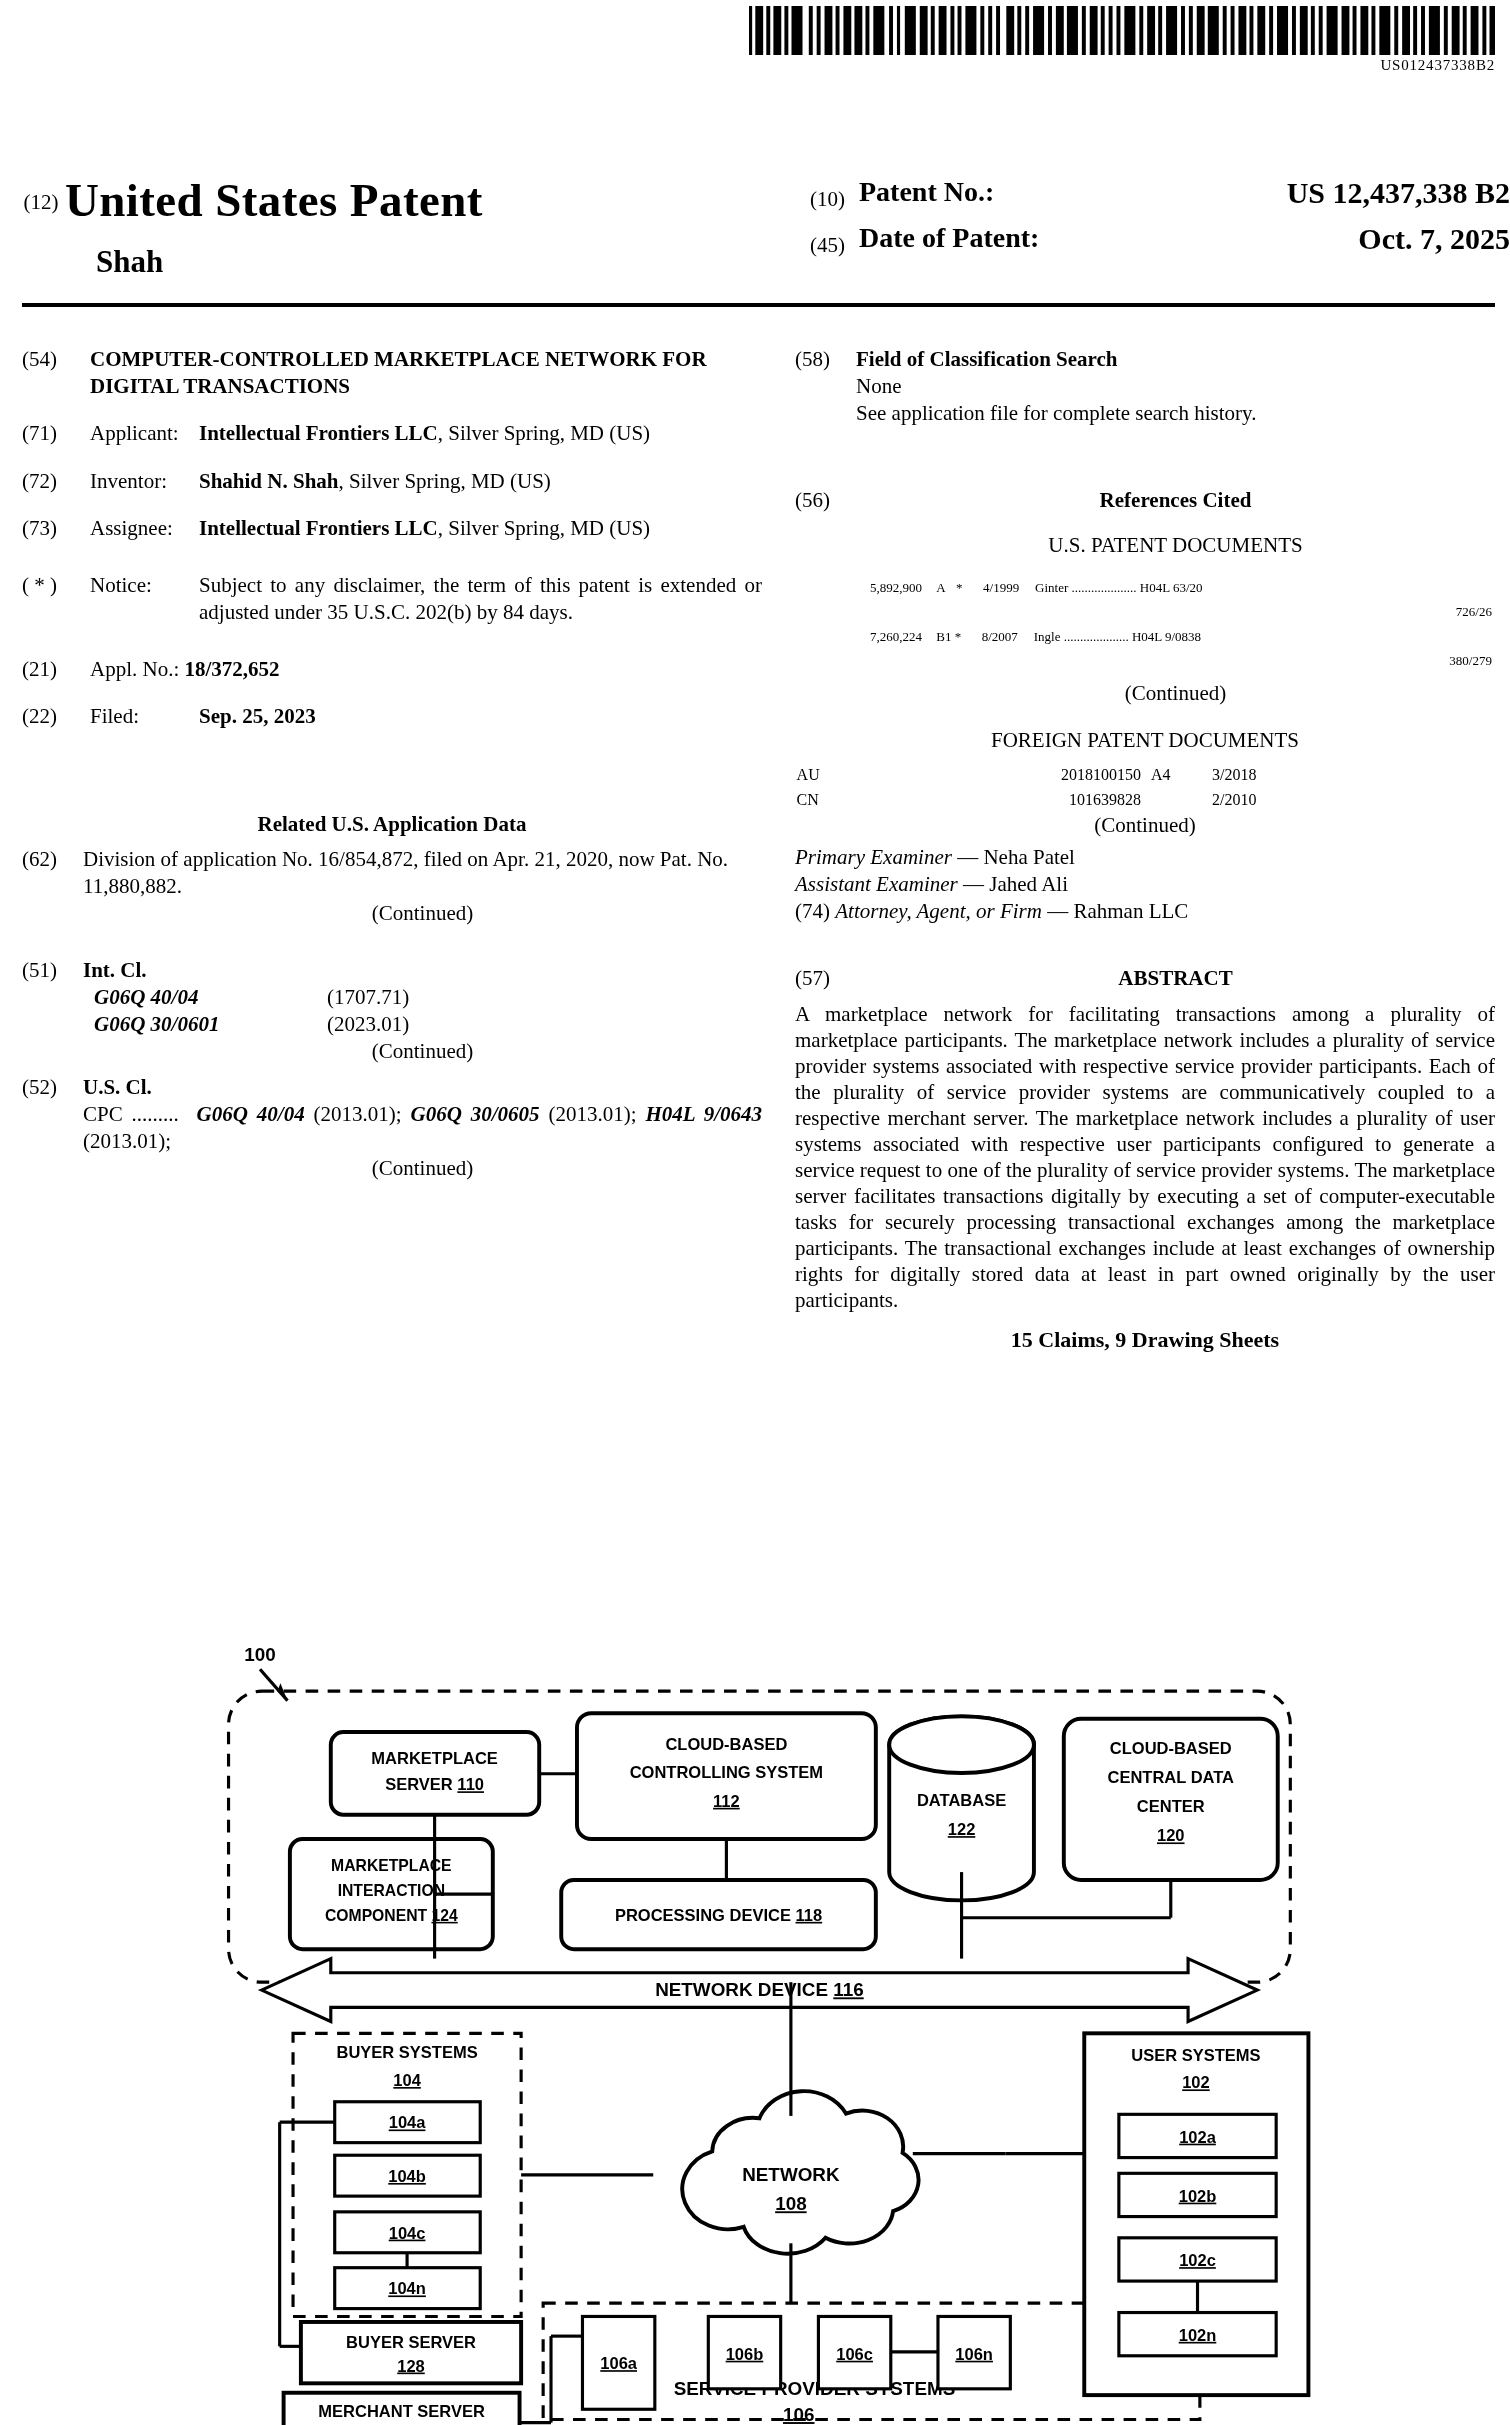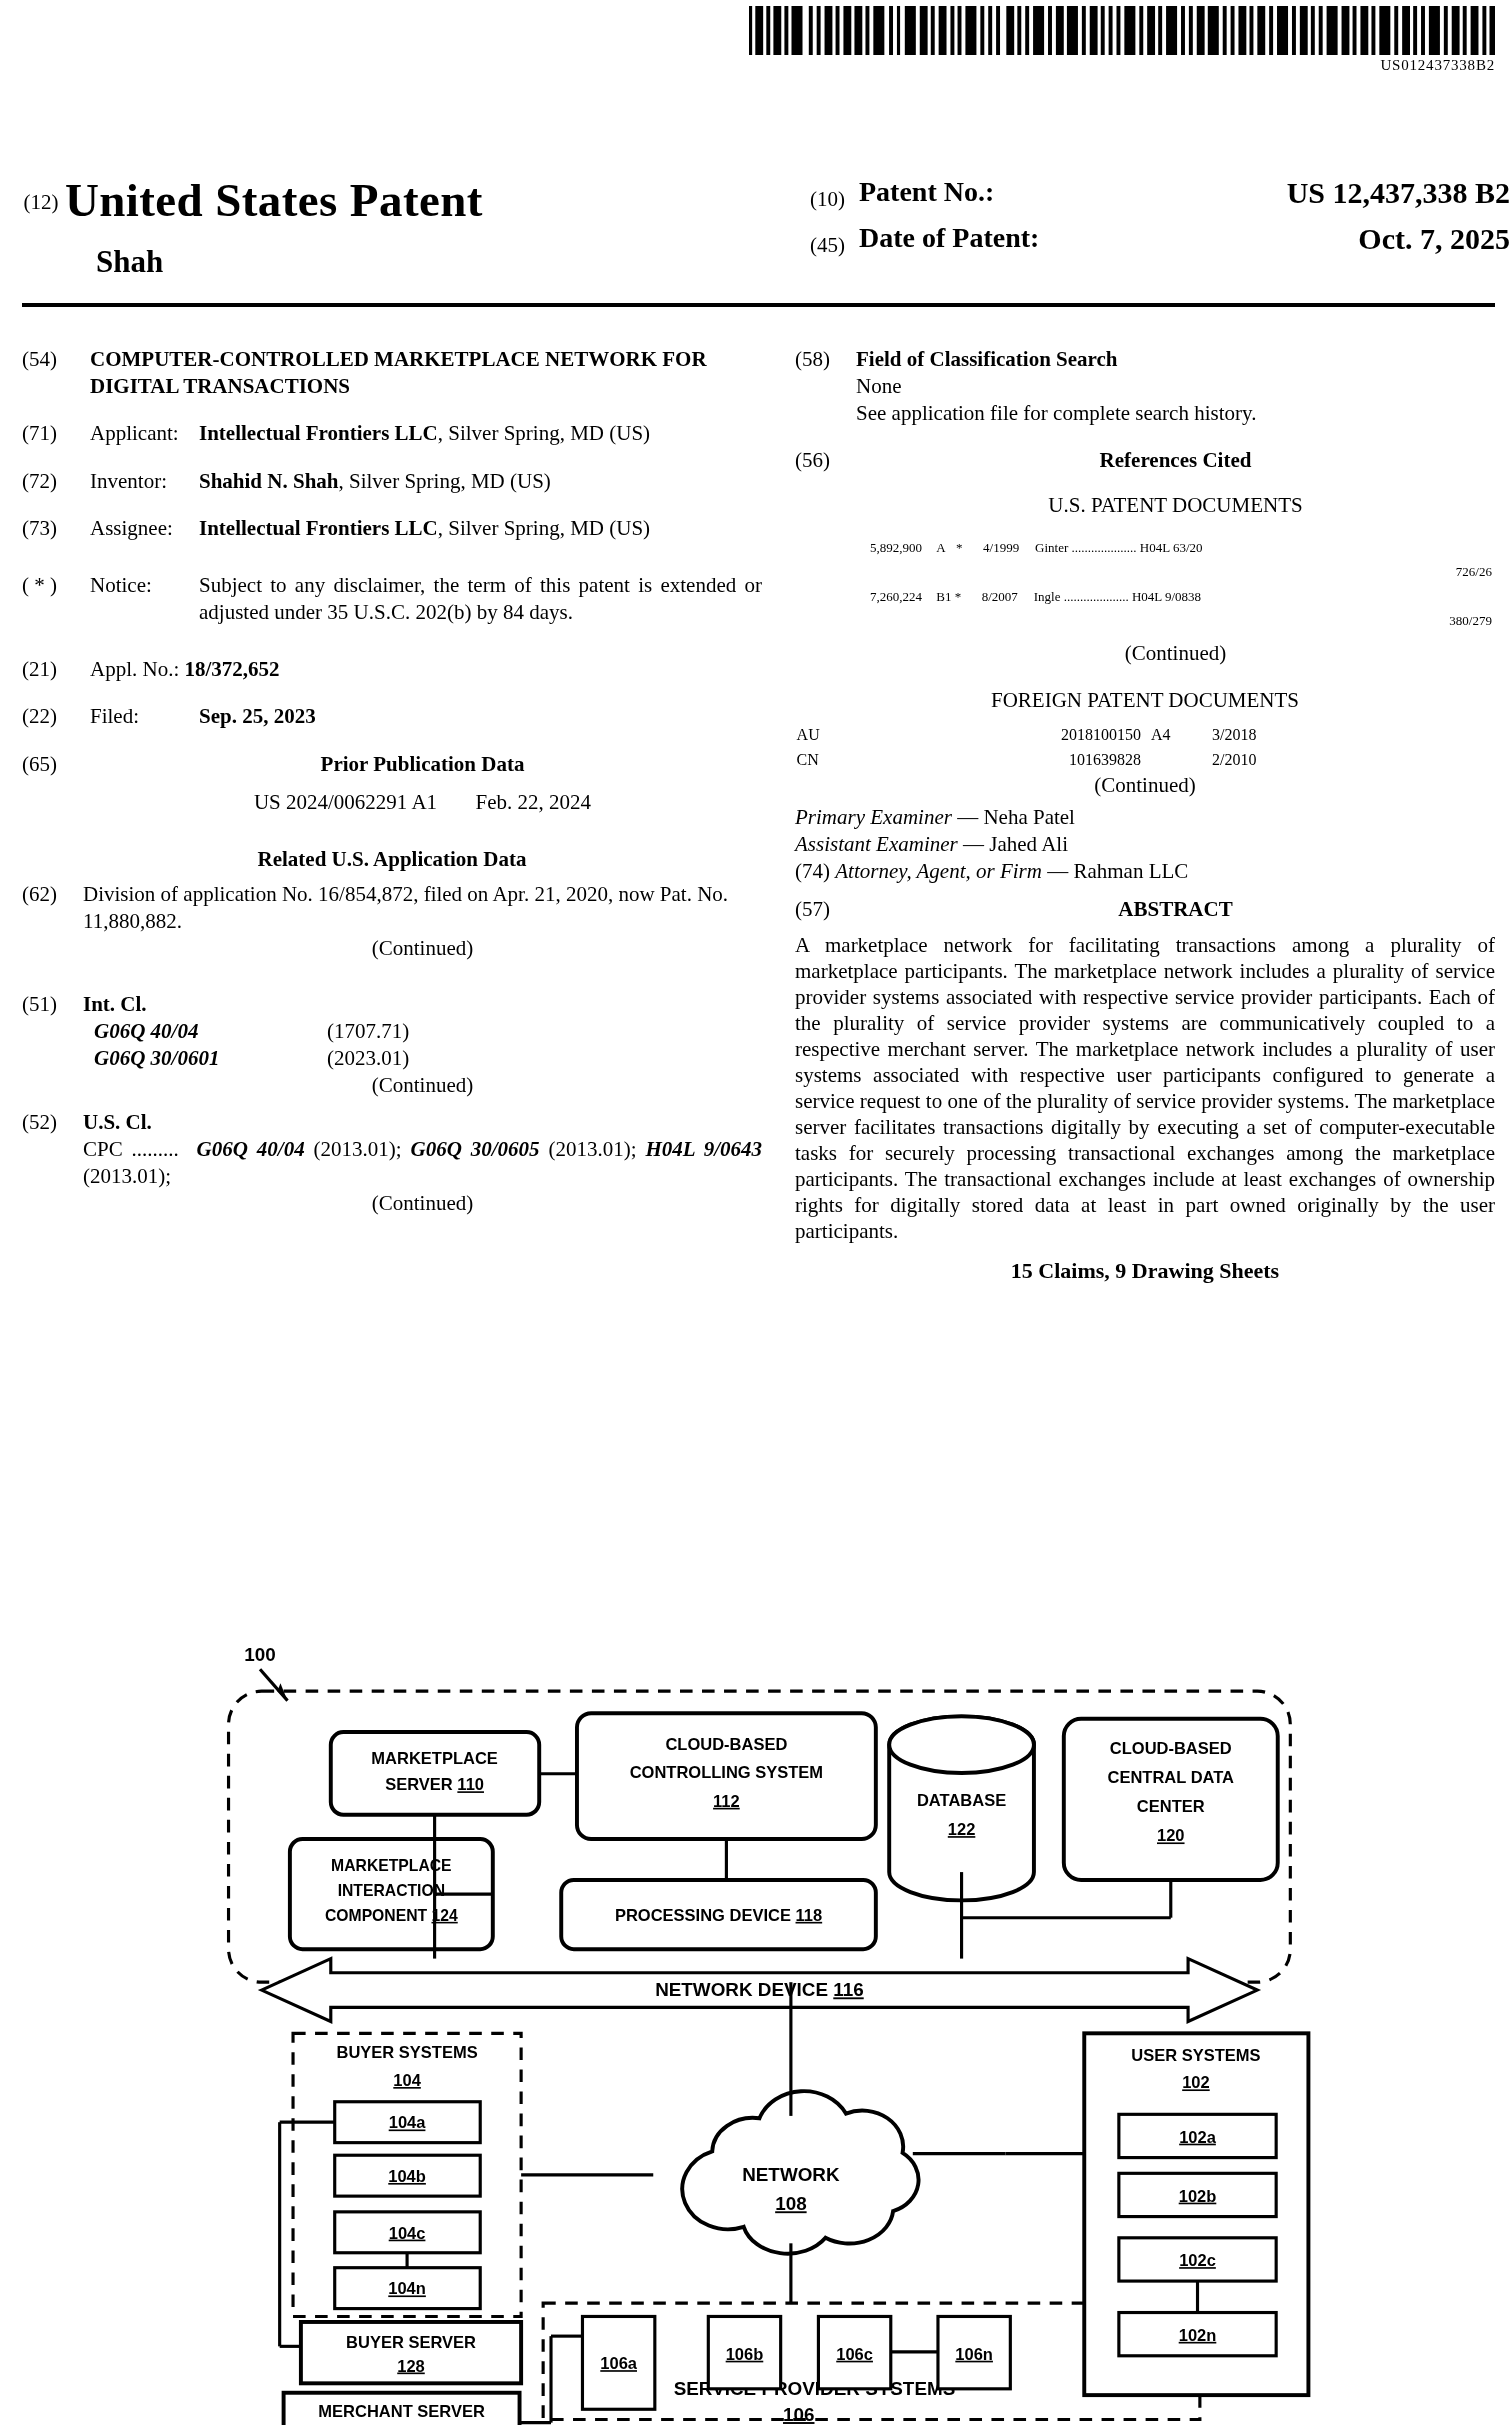--- a/index.html
+++ b/index.html
@@ -86,21 +86,21 @@
 
   .lbl-col { display: inline-block; width: 109px; vertical-align: top; }
   .ind-body { display: block; margin-left: 109px; margin-top: -27px; }
 
   b, .b { font-weight: bold; }
   i, .i { font-style: italic; }
   .bi { font-weight: bold; font-style: italic; }
 
   .ctr { text-align: center; }
   .just { text-align: justify; }
-  .hdr-center { text-align: center; font-weight: bold; }
+  .hdr-center { text-align: center; font-weight: bold; margin-top: 40px; }
   .continued { text-align: center; }
 
   
   .ref-table { width: 100%; font-size: 13px; line-height: 24.4px; margin-top: 4.7px; }
   .ref-line { white-space: nowrap; }
   .ref-sub { text-align: right; padding-right: 3.1px; }
 
   .forn-table { font-size: 16px; line-height: 25px; margin-top: 7.9px; }
   .forn-row { position: relative; height: 25px; }
   .forn-cc { position: absolute; left: 1.6px; }
@@ -294,31 +294,20 @@
 
   <div class="item">
     <span class="tag">(22)</span>
     <div class="body">
       <span class="lbl-col">Filed:</span><b>Sep. 25, 2023</b>
     </div>
   </div>
 
   <div class="spacer-sm"></div>
 
-  <div class="item">
-    <span class="tag">(65)</span>
-    <div class="body bodywide">
-      <div class="hdr-center">Prior Publication Data</div>
-      <div class="ctr" style="margin-top:11px;">
-        <span>US 2024/0062291 A1</span>
-        <span style="display:inline-block;width:28px;"></span>
-        <span>Feb. 22, 2024</span>
-      </div>
-    </div>
-  </div>
 
   <div class="spacer-md"></div>
 
   <div class="hdr-center" style="margin-bottom:7.9px;">Related U.S. Application Data</div>
 
   <div class="item">
     <span class="tag">(62)</span>
     <div class="body bodywide">
       <div>Division of application No. 16/854,872, filed on Apr. 21, 2020, now Pat. No. 11,880,882.</div>
       <div class="continued">(Continued)</div>

